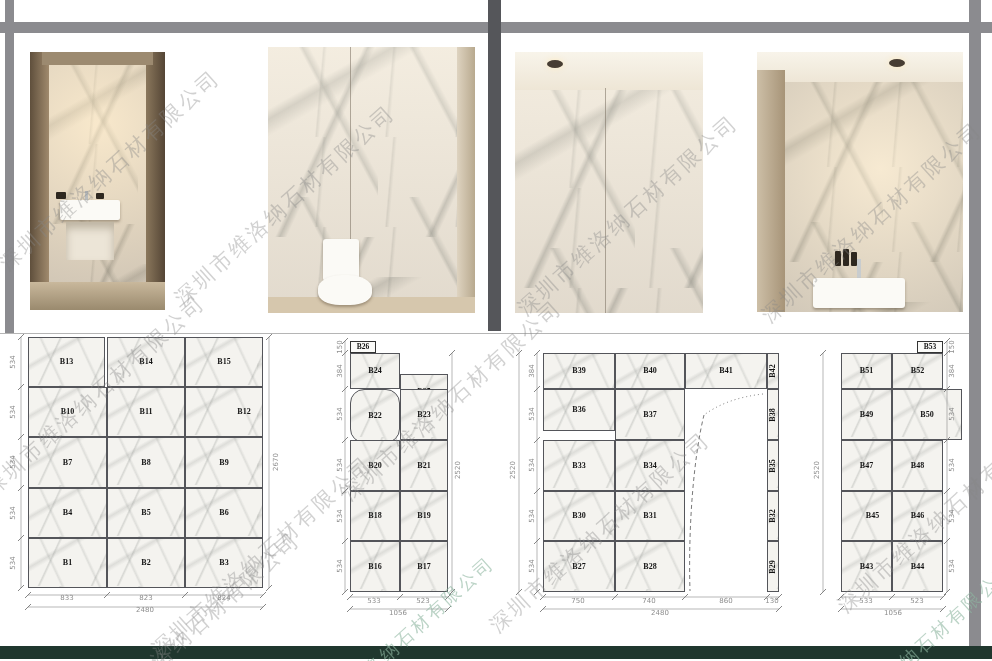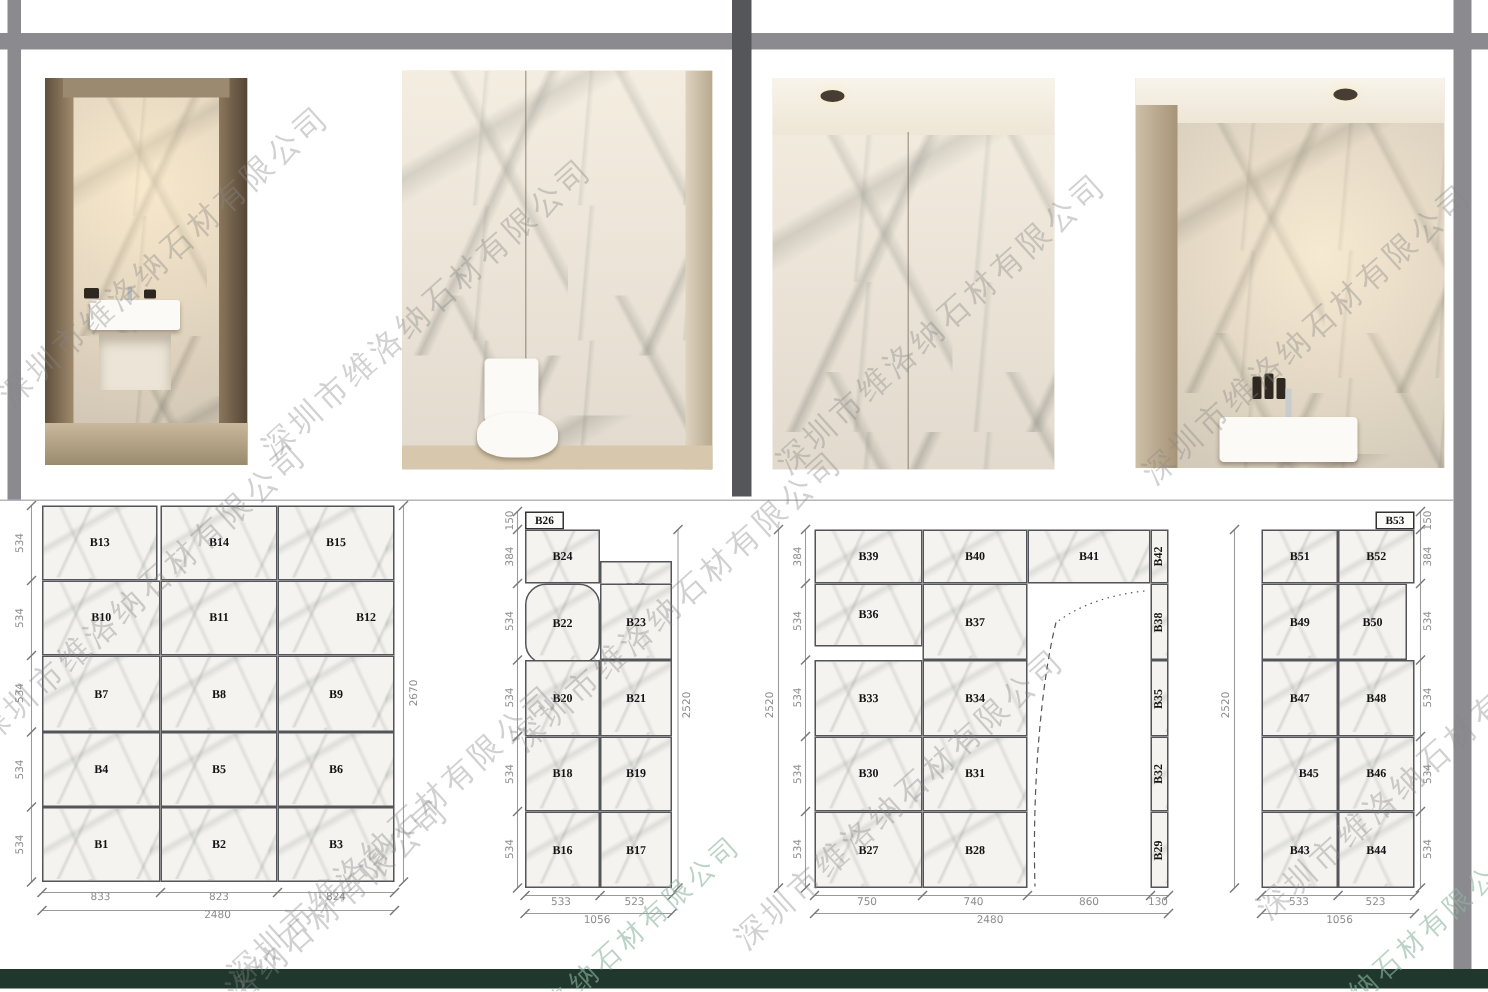--- a/index.html
+++ b/index.html
@@ -275,21 +275,21 @@
       <span class="dim" style="left: 660px; top: 613px;">2480</span>
       <div class="tile" style="left: 841px; top: 353px; width: 51px; height: 36px;">
         <span class="tlabel">B51</span>
       </div>
       <div class="tile" style="left: 892px; top: 353px; width: 51px; height: 36px;">
         <span class="tlabel">B52</span>
       </div>
       <div class="tile" style="left: 841px; top: 389px; width: 51px; height: 51px;">
         <span class="tlabel">B49</span>
       </div>
-      <div class="tile" style="left: 892px; top: 389px; width: 46px; height: 51px;">
+      <div class="tile" style="left: 892px; top: 389px; width: 70px; height: 51px;">
         <span class="tlabel">B50</span>
       </div>
       <div class="tile" style="left: 841px; top: 440px; width: 51px; height: 51px;">
         <span class="tlabel">B47</span>
       </div>
       <div class="tile" style="left: 892px; top: 440px; width: 51px; height: 51px;">
         <span class="tlabel">B48</span>
       </div>
       <div class="tile" style="left: 841px; top: 491px; width: 51px; height: 50px; padding-left: 12px;">
         <span class="tlabel">B45</span>

